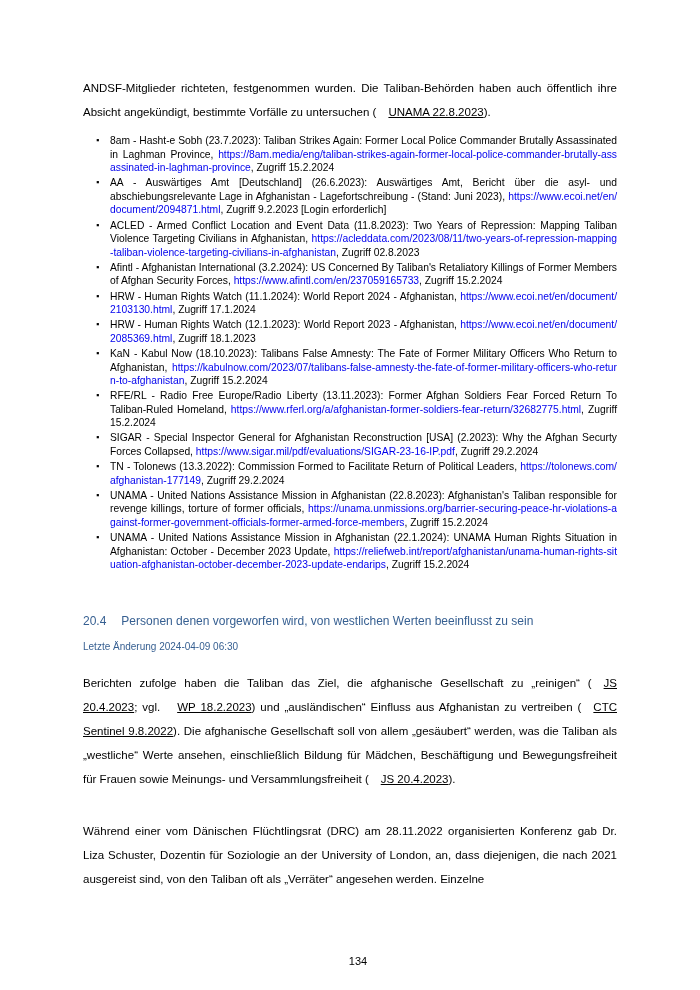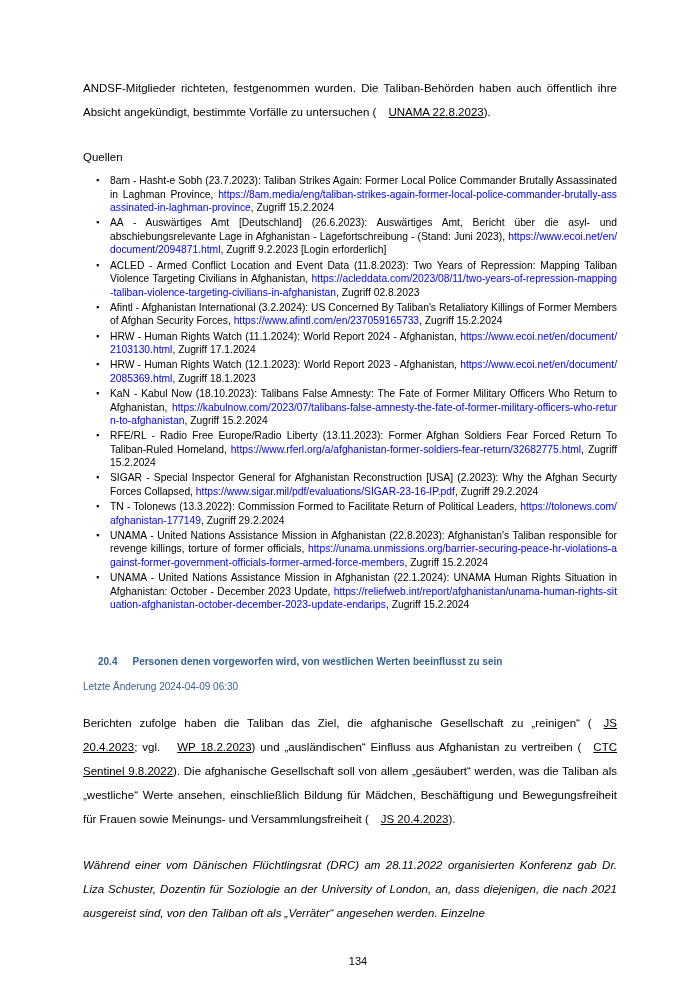--- a/index.html
+++ b/index.html
@@ -48,51 +48,50 @@
   .link {
     color: #0000ee;
     word-break: break-all;
   }
   .ref {
     text-decoration: underline;
     color: #000000;
     padding-left: 12px;
   }
   .section-heading {
-    font-size: 10px;
-    font-weight: bold;
+    font-size: 12px;
+    font-weight: normal;
     color: #365f91;
-    margin: 42px 0 0 15px;
+    margin: 42px 0 0 0;
     line-height: 15px;
   }
   .sec-num { margin-right: 15px; }
   .last-change {
     font-size: 10px;
     color: #365f91;
     margin: 11px 0 2px 0;
     line-height: 13px;
   }
   .para { margin-top: 18px; }
-  .para2 { margin-top: 22px; font-style: italic; }
+  .para2 { margin-top: 28px; }
   .footer {
     position: absolute;
     left: 8px; top: 955px;
     width: 700px;
     text-align: center;
     font-size: 11px;
   }
 </style>
 </head>
 <body>
 
 <div class="page">
 
   <p class="body-text"><span>ANDSF-Mitglieder richteten, festgenommen wurden. Die Taliban-Behörden haben auch öffentlich ihre Absicht angekündigt, bestimmte Vorfälle zu untersuchen (</span><span class="ref">UNAMA 22.8.2023</span><span>).</span></p>
 
-  <p class="quellen">Quellen</p>
 
   <ul class="sources">
       <li><span class="bullet">▪</span><span>8am - Hasht-e Sobh (23.7.2023): Taliban Strikes Again: Former Local Police Commander Brutally Assassinated in Laghman Province, </span><span class="link">https://8am.media/eng/taliban-strikes-again-former-local-police-commander-brutally-assassinated-in-laghman-province</span><span>, Zugriff 15.2.2024</span></li>
       <li><span class="bullet">▪</span><span>AA - Auswärtiges Amt [Deutschland] (26.6.2023): Auswärtiges Amt, Bericht über die asyl- und abschiebungsrelevante Lage in Afghanistan - Lagefortschreibung - (Stand: Juni 2023), </span><span class="link">https://www.ecoi.net/en/document/2094871.html</span><span>, Zugriff 9.2.2023 [Login erforderlich]</span></li>
       <li><span class="bullet">▪</span><span>ACLED - Armed Conflict Location and Event Data (11.8.2023): Two Years of Repression: Mapping Taliban Violence Targeting Civilians in Afghanistan, </span><span class="link">https://acleddata.com/2023/08/11/two-years-of-repression-mapping-taliban-violence-targeting-civilians-in-afghanistan</span><span>, Zugriff 02.8.2023</span></li>
       <li><span class="bullet">▪</span><span>Afintl - Afghanistan International (3.2.2024): US Concerned By Taliban's Retaliatory Killings of Former Members of Afghan Security Forces, </span><span class="link">https://www.afintl.com/en/237059165733</span><span>, Zugriff 15.2.2024</span></li>
       <li><span class="bullet">▪</span><span>HRW - Human Rights Watch (11.1.2024): World Report 2024 - Afghanistan, </span><span class="link">https://www.ecoi.net/en/document/2103130.html</span><span>, Zugriff 17.1.2024</span></li>
       <li><span class="bullet">▪</span><span>HRW - Human Rights Watch (12.1.2023): World Report 2023 - Afghanistan, </span><span class="link">https://www.ecoi.net/en/document/2085369.html</span><span>, Zugriff 18.1.2023</span></li>
       <li><span class="bullet">▪</span><span>KaN - Kabul Now (18.10.2023): Talibans False Amnesty: The Fate of Former Military Officers Who Return to Afghanistan, </span><span class="link">https://kabulnow.com/2023/07/talibans-false-amnesty-the-fate-of-former-military-officers-who-return-to-afghanistan</span><span>, Zugriff 15.2.2024</span></li>
       <li><span class="bullet">▪</span><span>RFE/RL - Radio Free Europe/Radio Liberty (13.11.2023): Former Afghan Soldiers Fear Forced Return To Taliban-Ruled Homeland, </span><span class="link">https://www.rferl.org/a/afghanistan-former-soldiers-fear-return/32682775.html</span><span>, Zugriff 15.2.2024</span></li>

